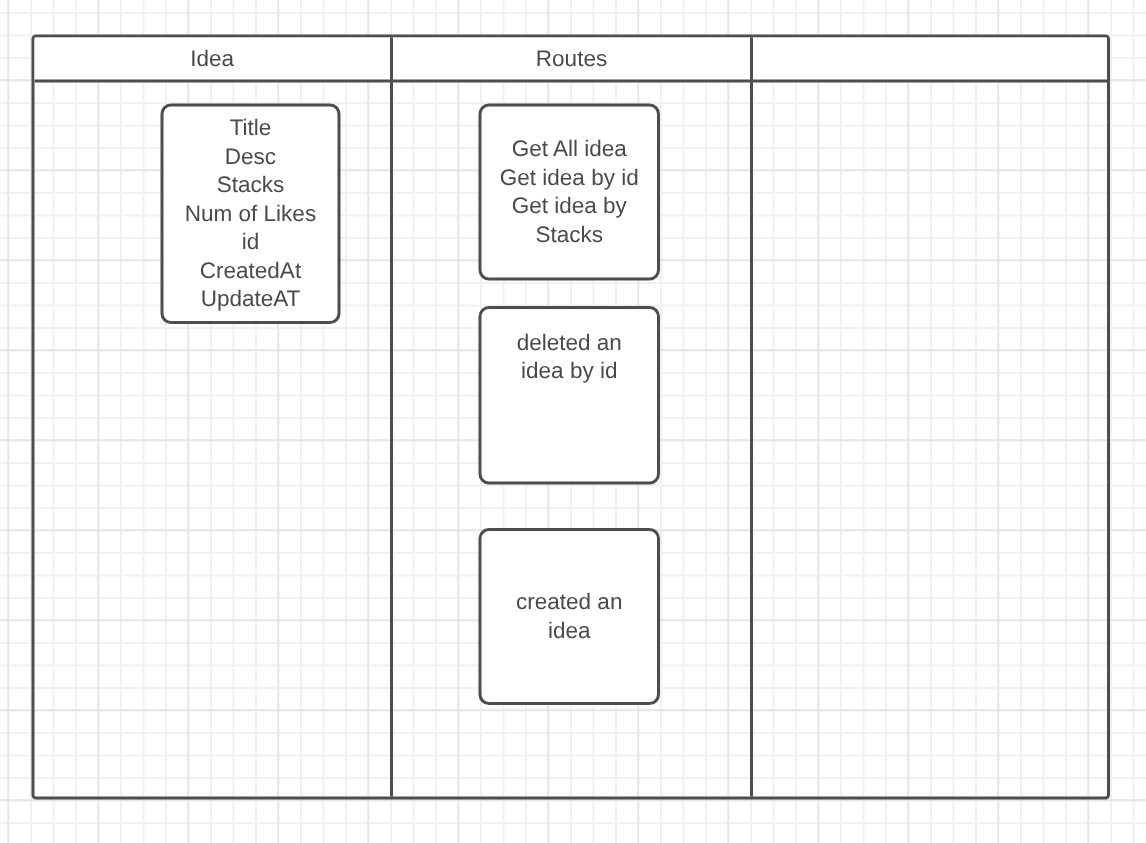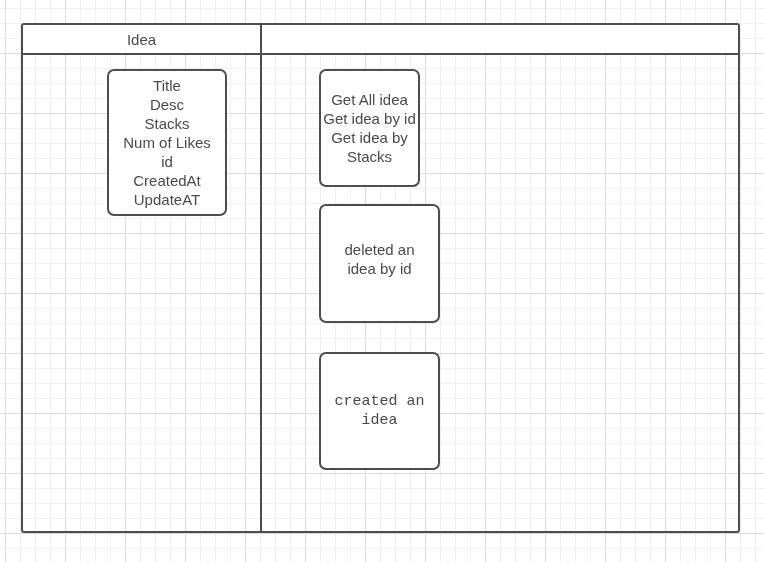--- a/index.html
+++ b/index.html
@@ -76,42 +76,48 @@
     text-align: center;
     display: flex;
     align-items: center;
     justify-content: center;
   }
   .node .node-text {
     white-space: pre-line;
     width: 100%;
   }
   .node.idea-fields   { left: 65px;  top: 69px;  width: 120px; height: 147px; margin-left: 42px; }
-  .node.routes-get    { left: 319px; top: 69px;  width: 101px; height: 118px; }
+  .node.routes-get    { left: 319px; top: 69px;  width: 121px; height: 118px; }
   .node.routes-delete {
     left: 319px; top: 204px; width: 121px; height: 119px;
     align-items: flex-start;
-    padding-top: 34px;
+    padding-top: 13px;
   }
-  .node.routes-create { left: 319px; top: 352px; width: 121px; height: 118px; font-family: Liberation Mono, monospace; }
+  .node.routes-create { left: 319px; top: 352px; width: 121px; height: 118px; }
 </style>
 </head>
 <body>
 
 <div class="canvas">
 
   <div class="table">
 
     <div class="lane col-1">
       <div class="lane-header">
         <span>Idea</span>
       </div>
       <div class="lane-body"></div>
     </div>
 
+    <div class="lane col-2">
+      <div class="lane-header">
+        <span>Routes</span>
+      </div>
+      <div class="lane-body"></div>
+    </div>
 
     <div class="lane col-3">
       <div class="lane-header">
         <span></span>
       </div>
       <div class="lane-body"></div>
     </div>
 
   </div>
 

